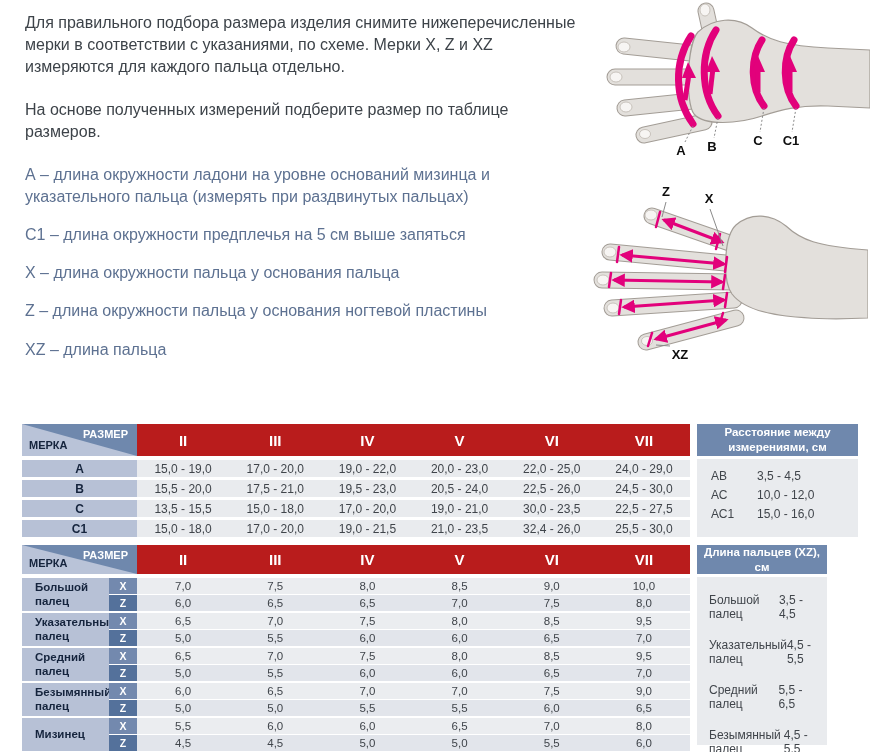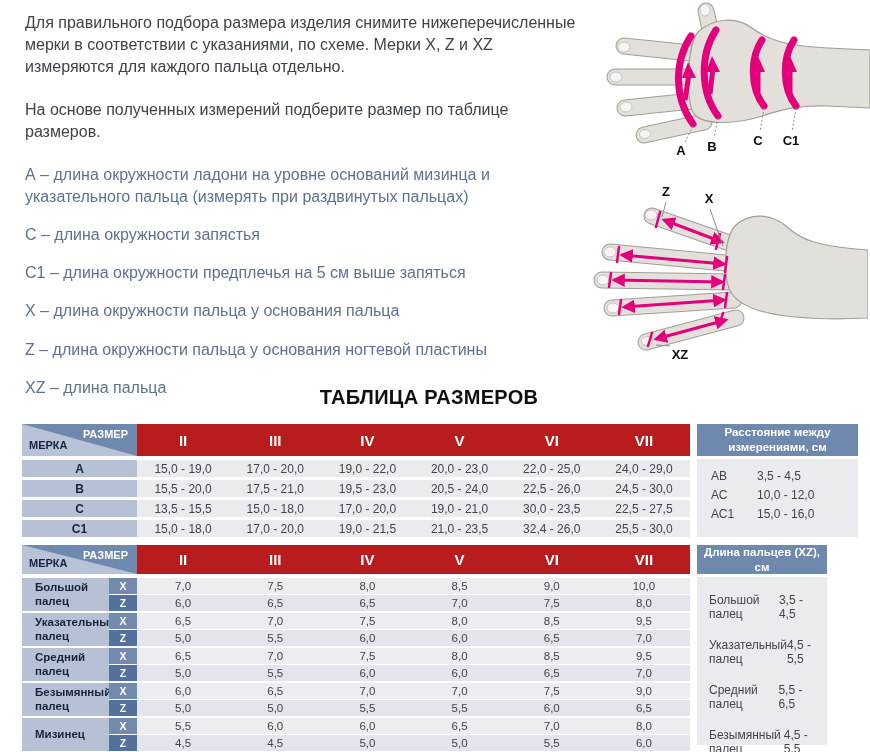--- a/index.html
+++ b/index.html
@@ -72,21 +72,20 @@
 </head>
 <body>
 
 <div class="canvas">
 
   <div class="intro">
     <p>Для правильного подбора размера изделия снимите нижеперечисленные мерки в соответствии с указаниями, по схеме. Мерки X, Z и XZ измеряются для каждого пальца отдельно.</p>
     <p>На основе полученных измерений подберите размер по таблице размеров.</p>
     <div class="defs" id="defs">
         <div class="def-item">А – длина окружности ладони на уровне оснований мизинца и указательного пальца (измерять при раздвинутых пальцах)</div>
-        <div class="def-item">С – длина окружности запястья</div>
         <div class="def-item">С1 – длина окружности предплечья на 5 см выше запяться</div>
         <div class="def-item">X – длина окружности пальца у основания пальца</div>
         <div class="def-item">Z – длина окружности пальца у основания ногтевой пластины</div>
         <div class="def-item">XZ – длина пальца</div>
       </div>
   </div>
 
   <svg class="hand1" width="282" height="158" viewBox="0 0 282 158">
     <g stroke="#a39d96" stroke-width="17" stroke-linecap="round">
       <line x1="118" y1="9" x2="127" y2="50"></line>
@@ -190,21 +189,20 @@
     <g stroke="#8a8a8a" stroke-width="1">
       <line x1="80" y1="32" x2="76" y2="47"></line>
       <line x1="124" y1="39" x2="137" y2="76"></line>
       <line x1="84" y1="176" x2="70" y2="175"></line>
     </g>
     <text class="diag-label" x="80" y="26" text-anchor="middle">Z</text>
     <text class="diag-label" x="123" y="33" text-anchor="middle">X</text>
     <text class="diag-label" x="94" y="189" text-anchor="middle">XZ</text>
   </svg>
 
-  <h1 class="title">ТАБЛИЦА РАЗМЕРОВ</h1>
 
   <div class="t1">
     <div class="grid-head" id="t1head">
       <div class="corner">
         <span class="c-top">РАЗМЕР</span>
         <span class="c-bottom">МЕРКА</span>
       </div>
     <div class="col-h">II</div>
         <div class="col-h">III</div>
         <div class="col-h">IV</div>

